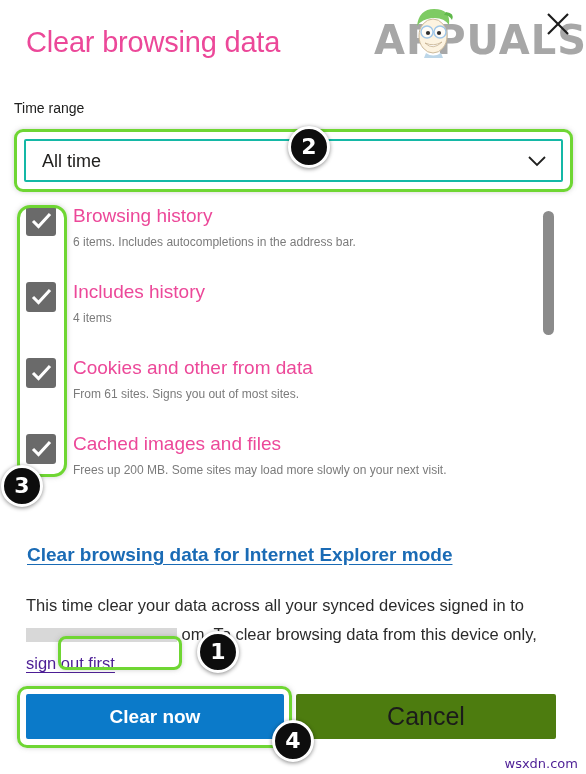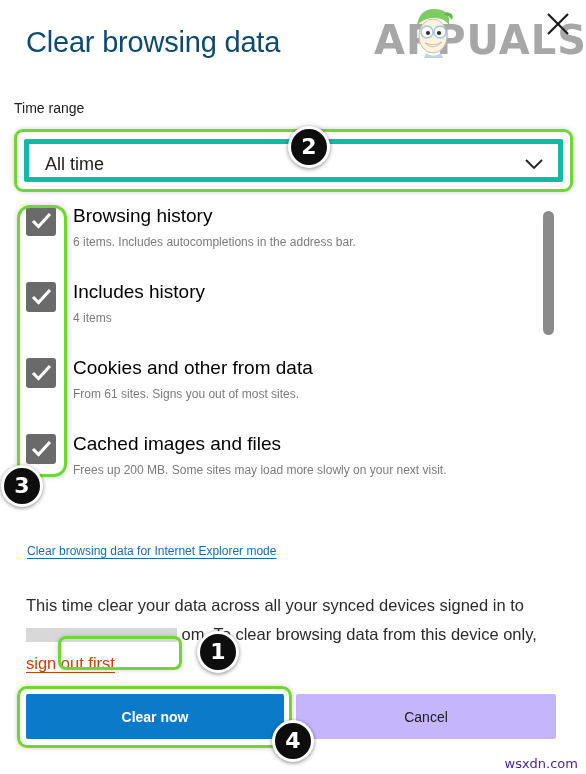--- a/index.html
+++ b/index.html
@@ -56,21 +56,21 @@
   }
 
   
   #dialog-title {
     position: absolute;
     left: 26px;
     top: 26px;
     font-size: 29px;
     font-weight: normal;
     letter-spacing: -0.2px;
-    color: #0c4a6e;
+    color: #ec4899;
     margin: 0;
   }
 
   
   #time-range-label {
     position: absolute;
     left: 14px;
     top: 100px;
     font-size: 14px;
     color: #20201f;
@@ -91,21 +91,21 @@
   #hl-clearnow  { left: 17px;  top: 686px; width: 275px; height: 62px; border-radius: 10px; }
 
   
   #time-range-select {
     position: absolute;
     left: 24px;
     top: 139px;
     width: 539px;
     height: 43px;
     box-sizing: border-box;
-    border: 5px solid #14b8a6;
+    border: 2px solid #14b8a6;
     background: #ffffff;
     border-radius: 2px;
     cursor: pointer;
   }
   #time-range-value {
     position: absolute;
     left: 16px;
     top: 10px;
     font-size: 18px;
     color: #22211f;
@@ -139,21 +139,21 @@
     background: #6a6a6a;
     border-radius: 3px;
     cursor: pointer;
   }
   .checkbox svg { position: absolute; left: 5px; top: 6px; }
   .opt-title {
     position: absolute;
     left: 47px;
     top: -1px;
     font-size: 19px;
-    color: #000000;
+    color: #ec4899;
     white-space: nowrap;
   }
   .opt-desc {
     position: absolute;
     left: 47px;
     top: 26px;
     width: 468px;
     font-size: 12px;
     line-height: 21px;
     color: #7b7b7b;
@@ -176,22 +176,22 @@
     height: 124px;
     background: #8b8b8b;
     border-radius: 6px;
   }
 
   
   #ie-mode-link {
     position: absolute;
     left: 27px;
     top: 544px;
-    font-size: 12px;
-    font-weight: normal;
+    font-size: 19px;
+    font-weight: bold;
     color: #1a6bb5;
     text-decoration: underline;
     text-underline-offset: 3px;
     cursor: pointer;
     white-space: nowrap;
   }
 
   
   #sync-notice {
     position: absolute;
@@ -205,55 +205,55 @@
   #redacted-email {
     display: inline-block;
     width: 151px;
     height: 14px;
     vertical-align: middle;
     background: #d8d8d8;
     position: relative;
     top: -1px;
   }
   #sign-out-link {
-    color: #c2410c;
+    color: #4c1d95;
     text-decoration: underline;
     text-underline-offset: 3px;
     cursor: pointer;
     margin-top: 48px;
   }
 
   
   #clear-now-button {
     position: absolute;
     left: 26px;
     top: 694px;
     width: 258px;
     height: 45px;
     background: #0b7ac9;
     border: none;
     border-radius: 2px;
     color: #ffffff;
     font-family: "Liberation Sans", sans-serif;
-    font-size: 14px;
+    font-size: 19px;
     font-weight: bold;
     cursor: pointer;
   }
   #cancel-button {
     position: absolute;
     left: 296px;
     top: 694px;
     width: 260px;
     height: 45px;
-    background: #c4b5fd;
+    background: #4d7c0f;
     border: none;
     border-radius: 2px;
     color: #1b1b1b;
     font-family: "Liberation Sans", sans-serif;
-    font-size: 14px;
+    font-size: 25px;
     cursor: pointer;
   }
 
   
   .step-badge {
     position: absolute;
     width: 42px;
     height: 42px;
     border-radius: 50%;
     background: #0d0d0d;

